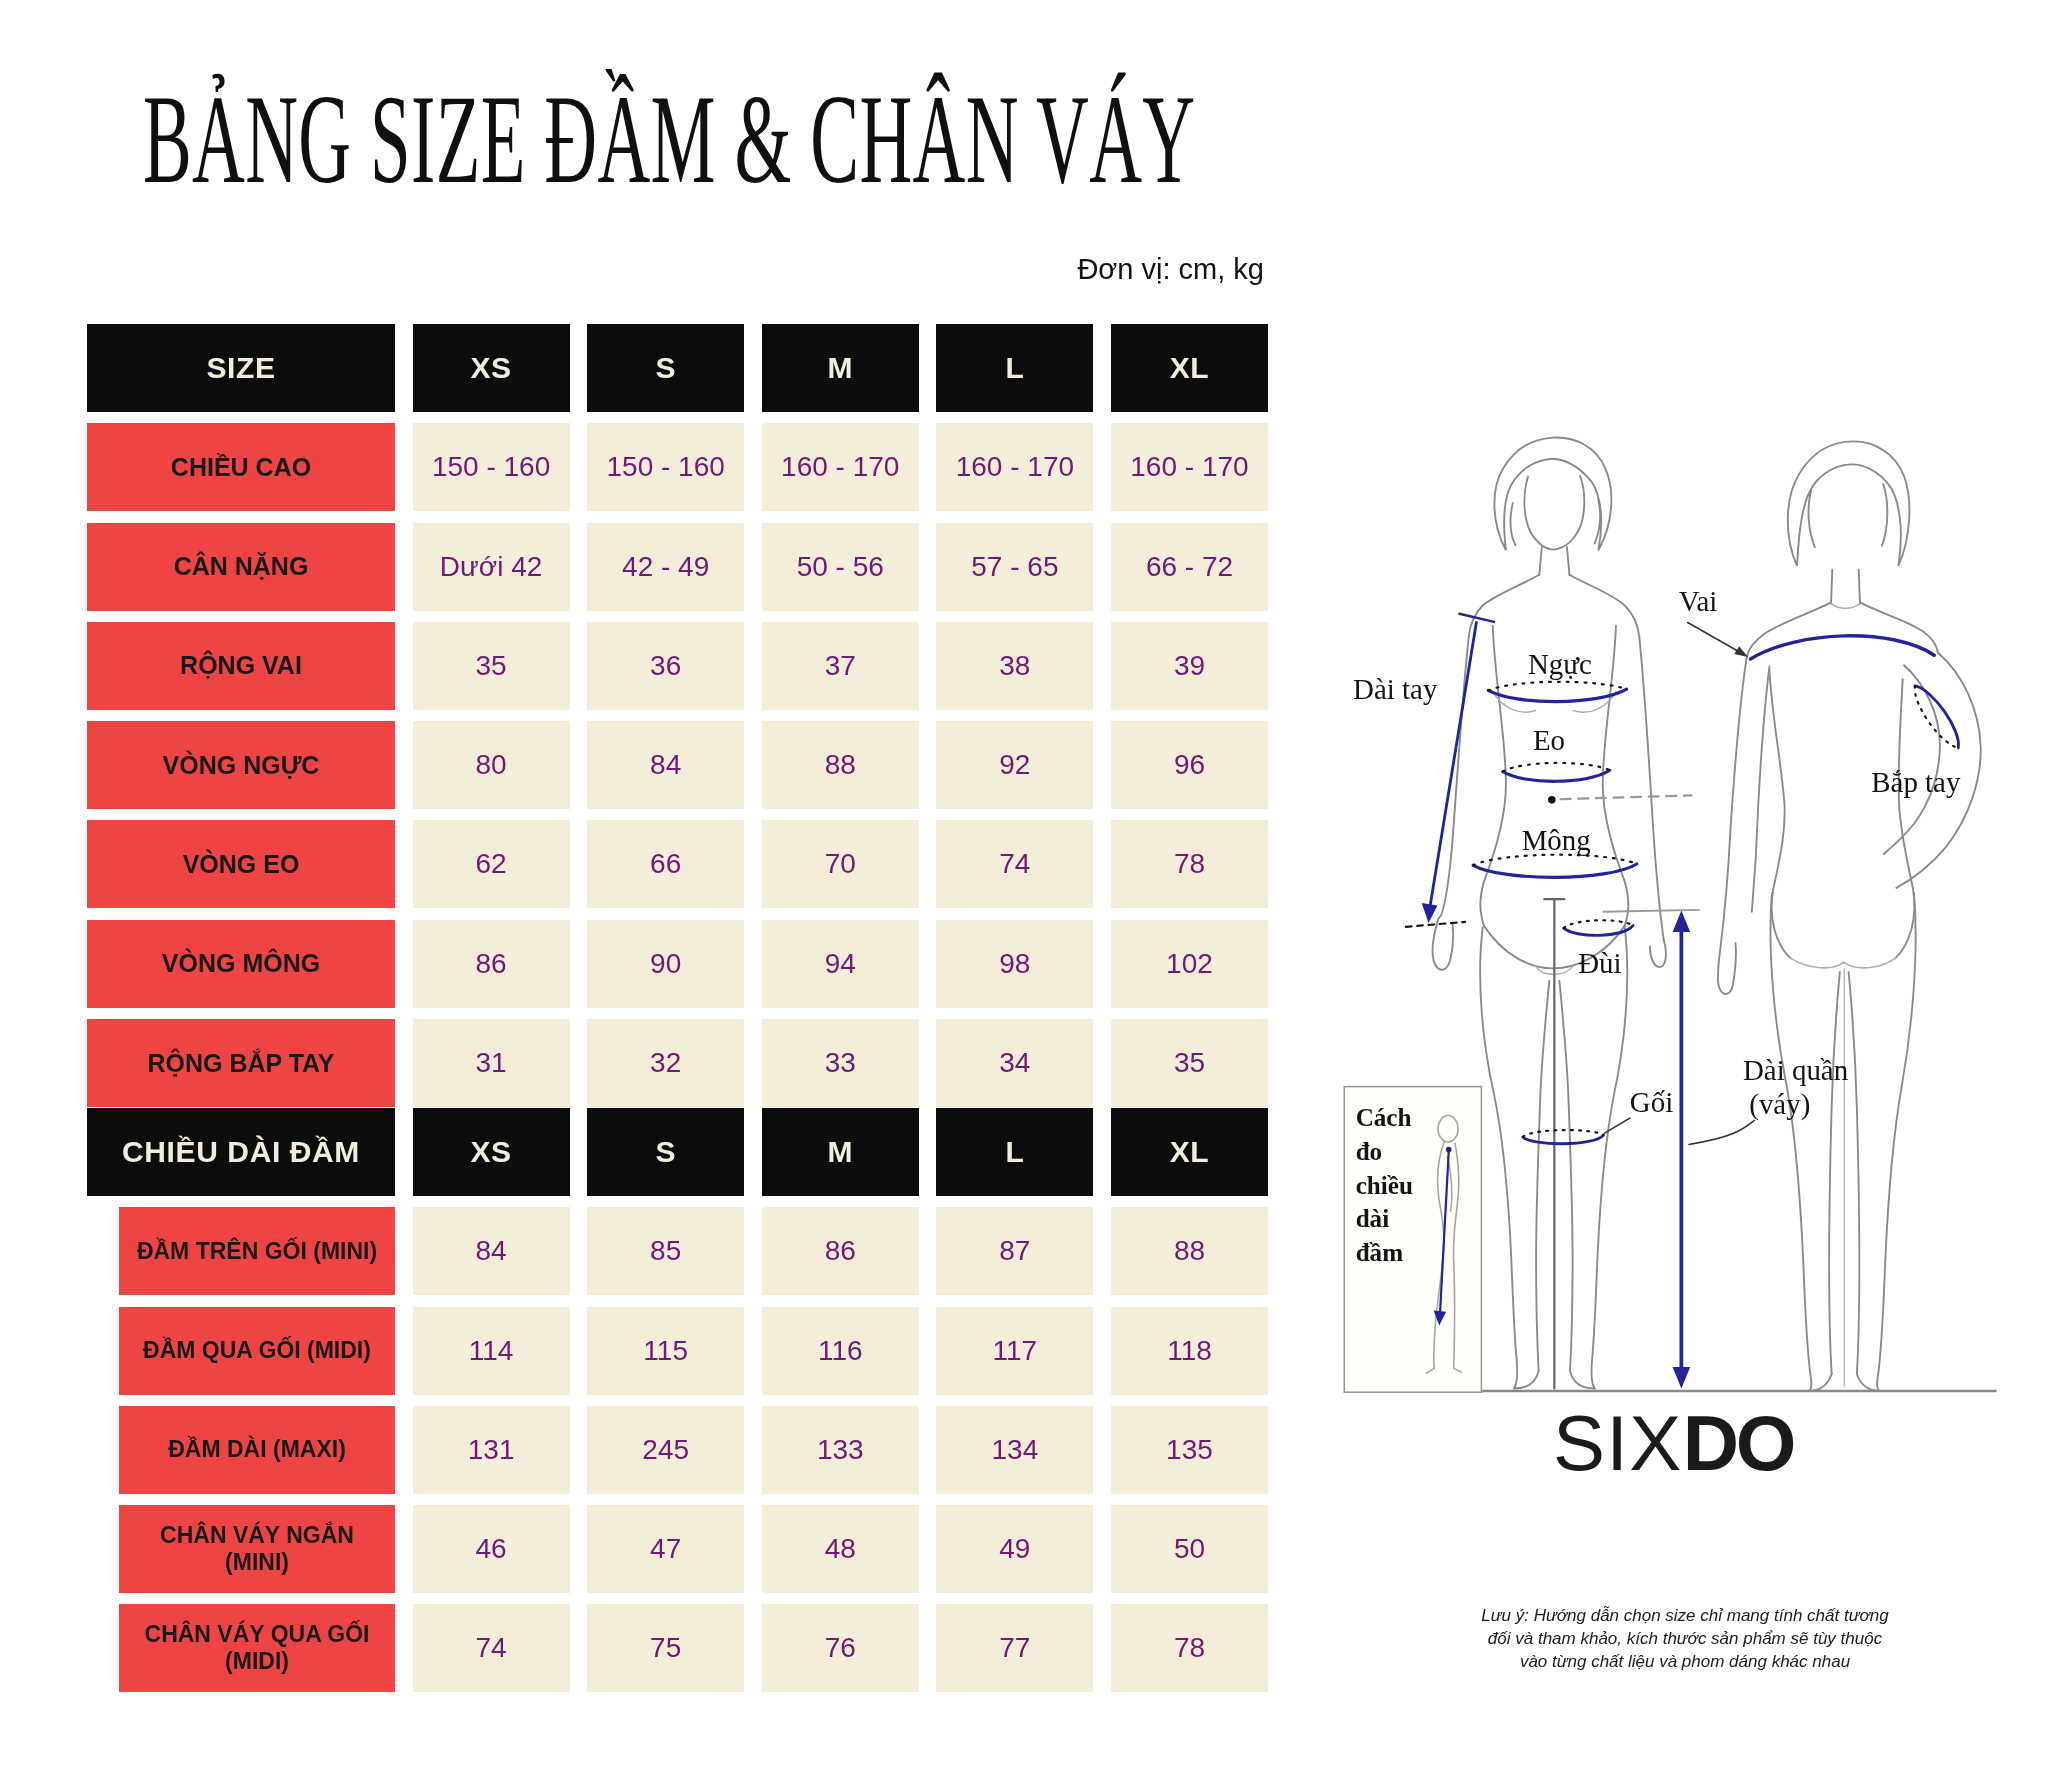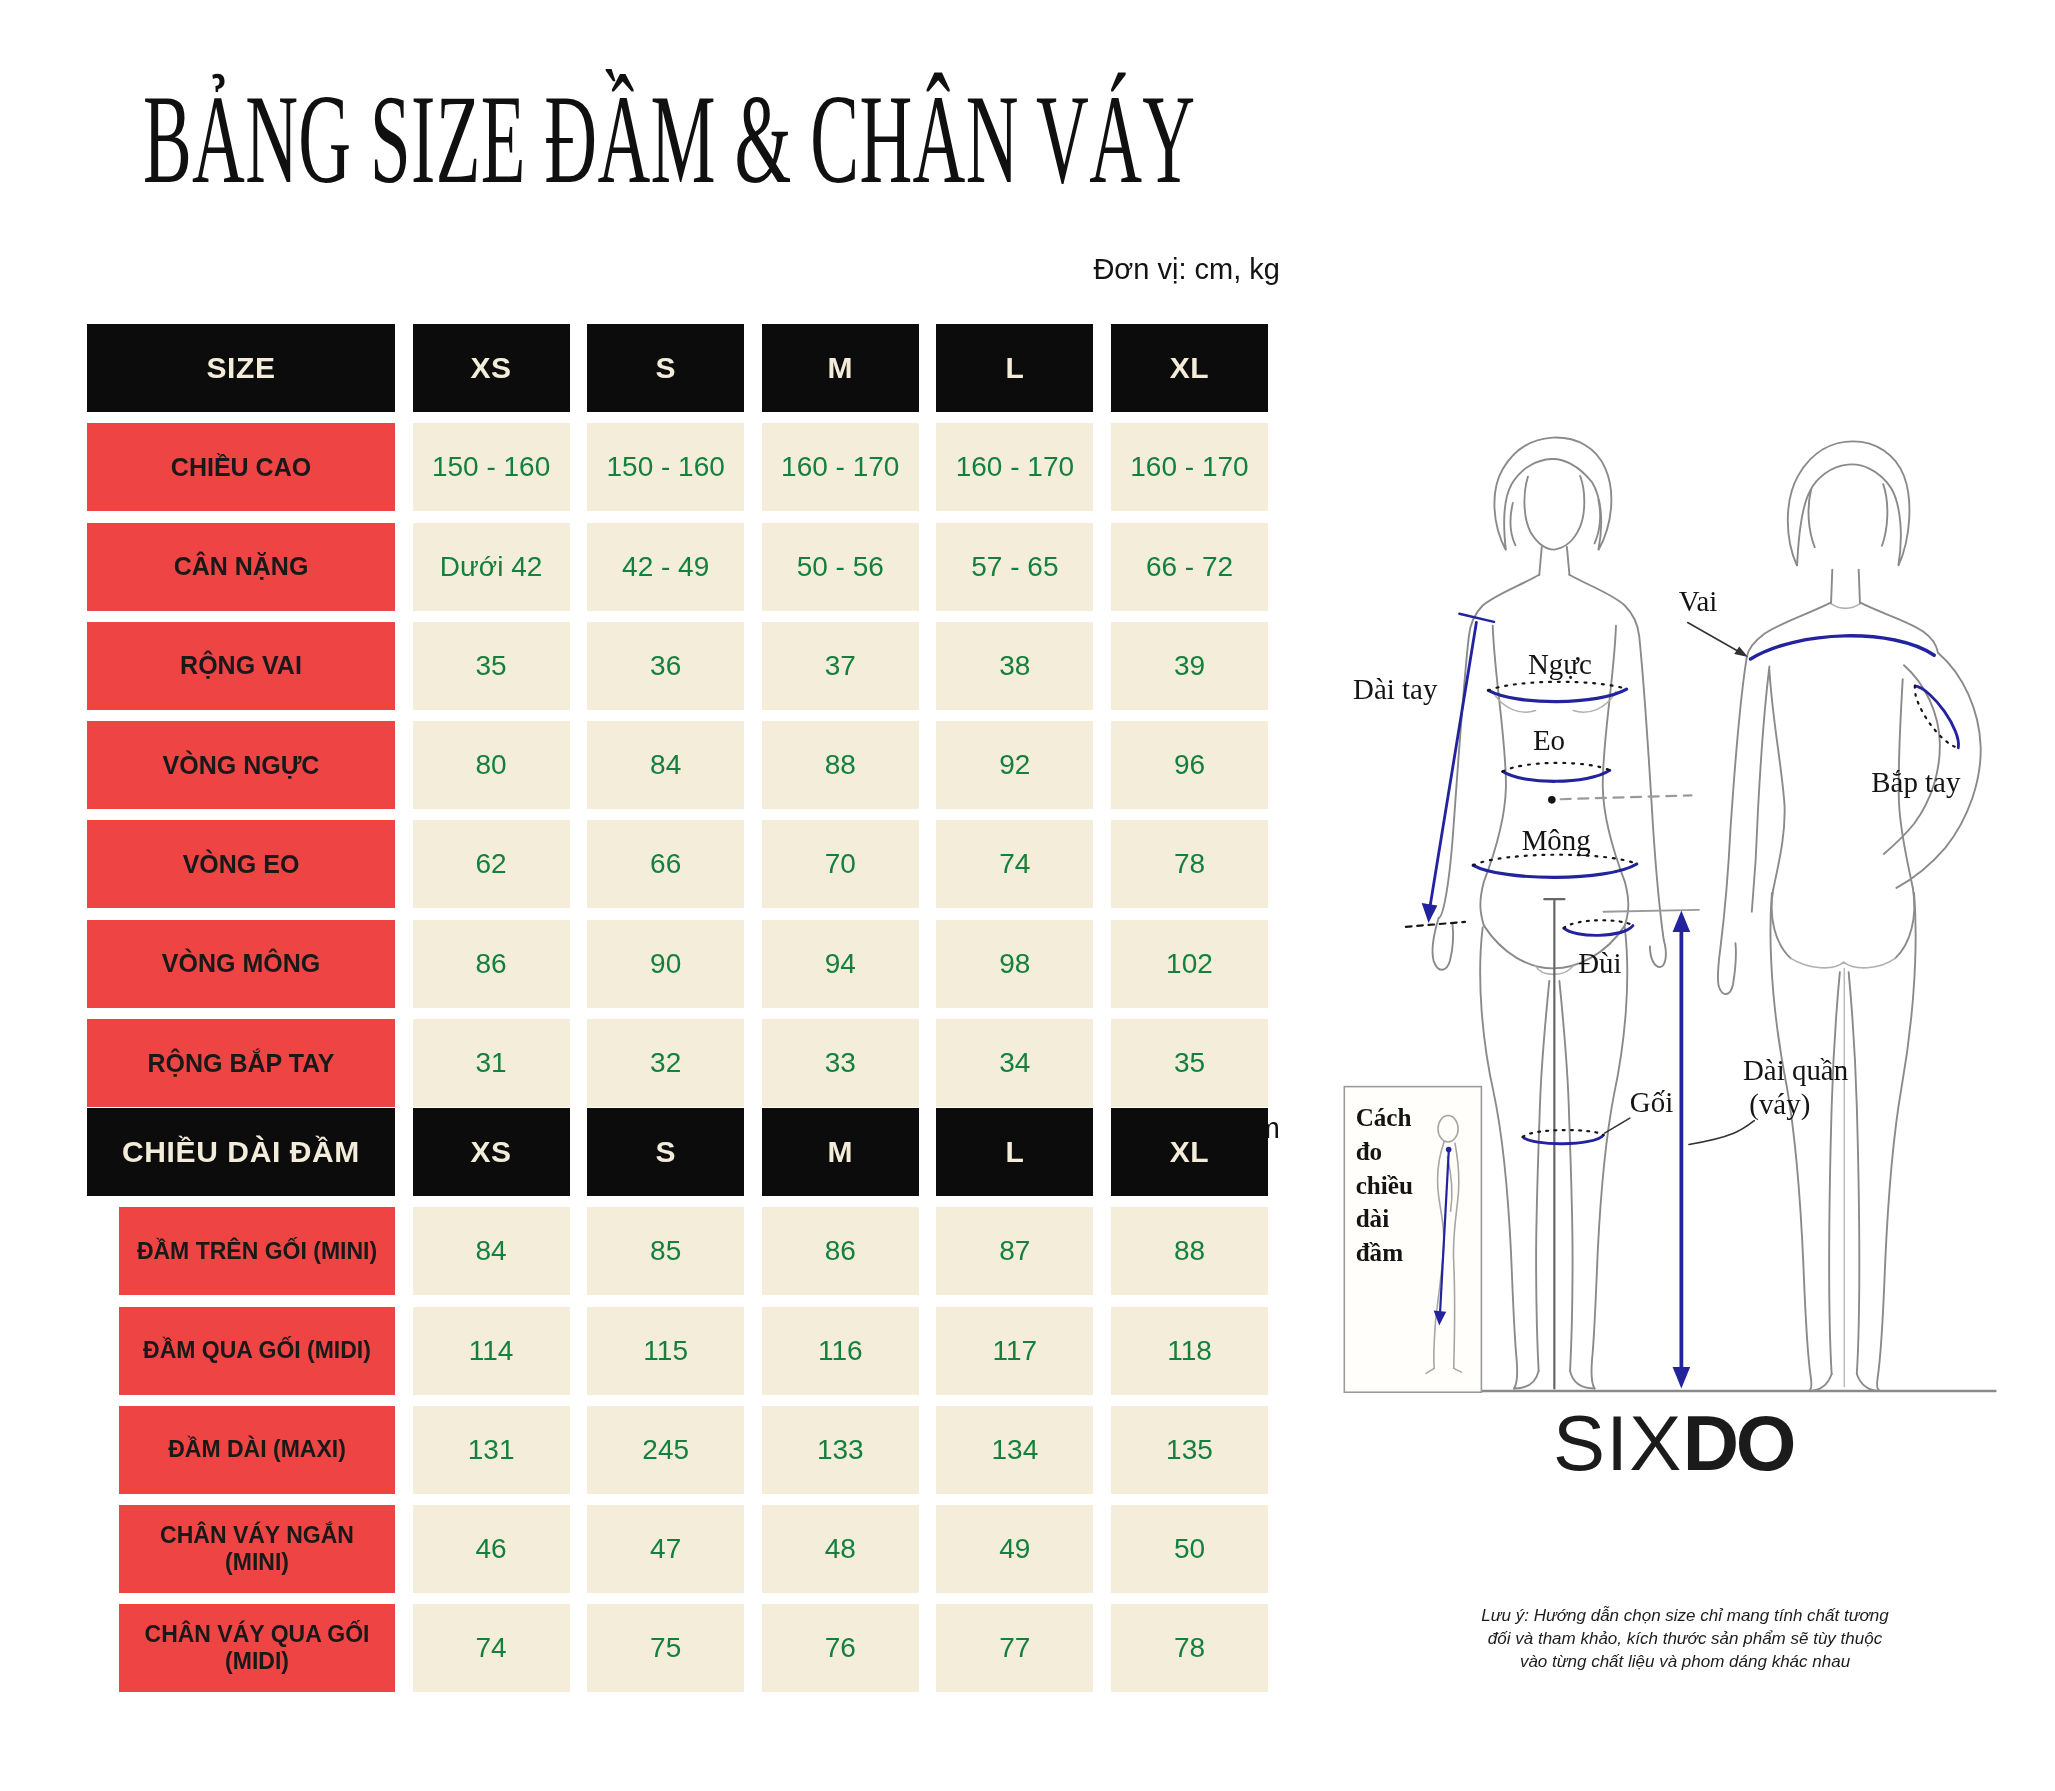--- a/index.html
+++ b/index.html
@@ -5,34 +5,34 @@
   html,body{margin:0;padding:0;background:#fff;}
   .page{position:relative;width:2056px;height:1730px;background:#ffffff;overflow:hidden;
         font-family:"Liberation Sans","DejaVu Sans",sans-serif;color:#141414;}
 
   
   .title{position:absolute;left:143px;top:74px;font-family:"Liberation Serif","DejaVu Serif",serif;
          font-size:126px;font-weight:400;color:#101010;letter-spacing:0.6px;white-space:nowrap;
          transform:scaleX(0.58);transform-origin:left top;line-height:1.05;}
 
   
-  .unit{position:absolute;left:96px;width:1184px;text-align:right;font-size:29px;color:#131313;}
+  .unit{position:absolute;left:80px;width:1184px;text-align:right;font-size:29px;color:#131313;}
   .unit1{top:253px;}
   .unit2{top:1112px;}
 
   
   .sizing-table{position:absolute;left:80px;display:grid;
                 grid-template-columns:308px repeat(5,157px);
                 column-gap:17.6px;row-gap:11.3px;padding-left:7px;}
   .table1{top:324px;grid-template-rows:88px repeat(7,88px);}
   .table2{top:1108px;grid-template-rows:88px repeat(5,88px);}
   .cell{display:flex;align-items:center;justify-content:center;text-align:center;}
   .hcell{background:#0c0c0c;color:#f2ecd9;font-weight:bold;font-size:30px;letter-spacing:0.6px;}
   .lcell{background:#ef4444;color:#191919;font-weight:bold;font-size:25px;letter-spacing:0;padding:0 6.3px;}
-  .vcell{background:#f4edda;color:#15803d;font-size:28px;}
+  .vcell{background:#f4edda;color:#701a75;font-size:28px;}
   .table2 .lcell{font-size:23px;margin-left:32px;}
 
   
   .diagram{position:absolute;left:1314px;top:415px;width:736px;height:981px;}
 
   
   .logo{position:absolute;left:1553px;top:1398px;font-size:78px;color:#1b1b1b;
         white-space:nowrap;letter-spacing:0;}
   .logo .light{font-weight:400;letter-spacing:1.3px;}
   .logo .bold{font-weight:800;letter-spacing:-3.1px;}

